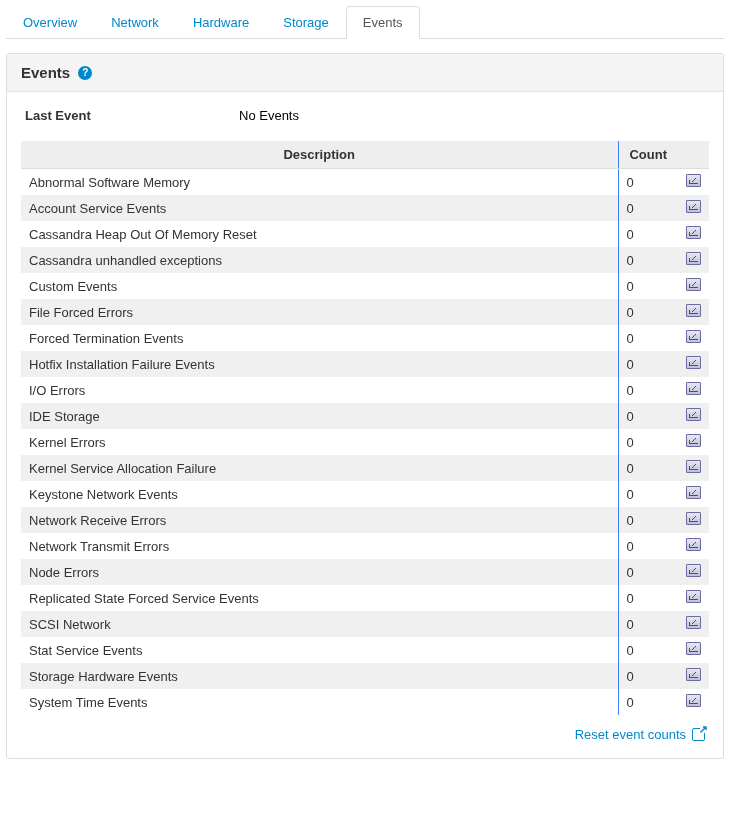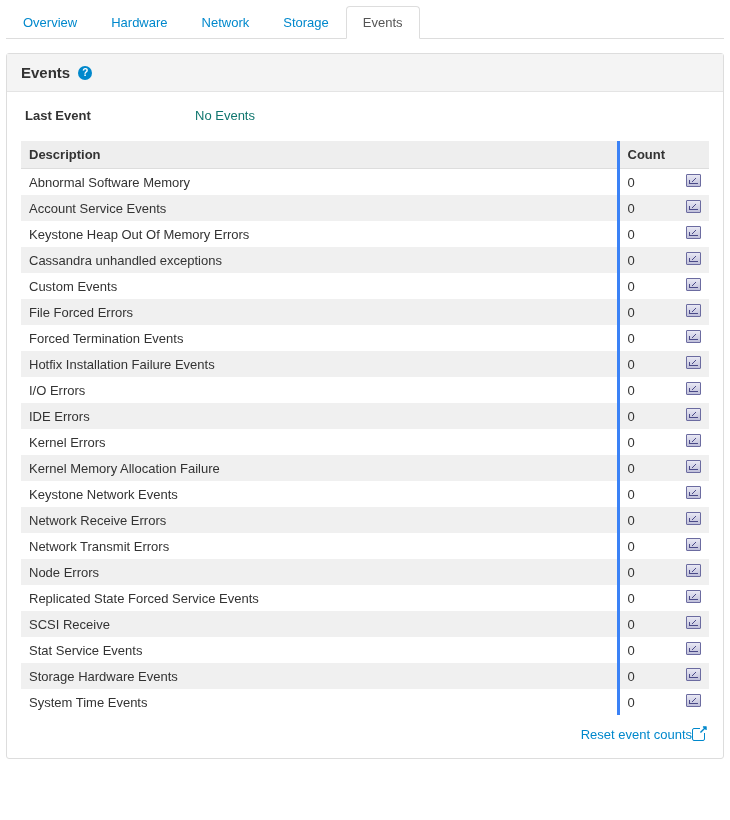--- a/index.html
+++ b/index.html
@@ -57,40 +57,41 @@
     display: inline-flex;
     align-items: center;
     justify-content: center;
     cursor: pointer;
   }
   .panel-body { padding: 14px; }
   .last-event-row {
     display: flex;
     margin-bottom: 16px;
     padding: 2px 4px;
+    gap: 44px;
   }
   .last-event-label {
     font-weight: bold;
     width: 170px;
   }
-  .last-event-value { color: #0f766e; }
+  .last-event-value { color: #000000; }
   table {
     width: 100%;
     border-collapse: collapse;
     font-size: 13px;
   }
   thead th {
-    text-align: left;
+    text-align: center;
     font-weight: bold;
     padding: 6px 8px;
     background: #eee;
     border-bottom: 1px solid #ddd;
   }
   th.count-col, td.count-col {
-    border-left: 3px solid #3b82f6;
+    border-left: 1px solid #3b82f6;
     width: 60px;
   }
   th.icon-col, td.icon-col {
     width: 28px;
     text-align: center;
   }
   tbody tr:nth-child(even) { background: #f0f0f0; }
   tbody td {
     padding: 5px 8px;
     vertical-align: middle;
@@ -121,21 +122,21 @@
   .reset-row {
     text-align: right;
     padding: 12px 4px 2px;
   }
   .reset-link {
     color: #0088cc;
     cursor: pointer;
     font-size: 13px;
     display: inline-flex;
     align-items: center;
-    gap: 0;
+    gap: 6px;
   }
   .ext-icon {
     width: 13px; height: 13px;
     display: inline-block;
     position: relative;
     border: 1.5px solid #0088cc;
     border-radius: 2px;
   }
   .ext-icon::before {
     content: "";
@@ -151,22 +152,22 @@
     font-size: 11px;
     color: #0088cc;
     font-weight: bold;
   }
 </style>
 </head>
 <body>
 
 <div class="tabs" id="tabs">
     <div class="tab">Overview</div>
+    <div class="tab">Network</div>
     <div class="tab">Hardware</div>
-    <div class="tab">Network</div>
     <div class="tab">Storage</div>
     <div class="tab active">Events</div>
   </div>
 
 <div class="panel">
   <div class="panel-header">
     <span>Events</span>
     <span class="help-icon">?</span>
   </div>
   <div class="panel-body">
@@ -187,21 +188,21 @@
             <td>Abnormal Software Memory</td>
             <td class="count-col">0</td>
             <td class="icon-col"><span class="graph-icon"></span></td>
           </tr>
           <tr>
             <td>Account Service Events</td>
             <td class="count-col">0</td>
             <td class="icon-col"><span class="graph-icon"></span></td>
           </tr>
           <tr>
-            <td>Keystone Heap Out Of Memory Errors</td>
+            <td>Cassandra Heap Out Of Memory Reset</td>
             <td class="count-col">0</td>
             <td class="icon-col"><span class="graph-icon"></span></td>
           </tr>
           <tr>
             <td>Cassandra unhandled exceptions</td>
             <td class="count-col">0</td>
             <td class="icon-col"><span class="graph-icon"></span></td>
           </tr>
           <tr>
             <td>Custom Events</td>
@@ -222,31 +223,31 @@
             <td>Hotfix Installation Failure Events</td>
             <td class="count-col">0</td>
             <td class="icon-col"><span class="graph-icon"></span></td>
           </tr>
           <tr>
             <td>I/O Errors</td>
             <td class="count-col">0</td>
             <td class="icon-col"><span class="graph-icon"></span></td>
           </tr>
           <tr>
-            <td>IDE Errors</td>
+            <td>IDE Storage</td>
             <td class="count-col">0</td>
             <td class="icon-col"><span class="graph-icon"></span></td>
           </tr>
           <tr>
             <td>Kernel Errors</td>
             <td class="count-col">0</td>
             <td class="icon-col"><span class="graph-icon"></span></td>
           </tr>
           <tr>
-            <td>Kernel Memory Allocation Failure</td>
+            <td>Kernel Service Allocation Failure</td>
             <td class="count-col">0</td>
             <td class="icon-col"><span class="graph-icon"></span></td>
           </tr>
           <tr>
             <td>Keystone Network Events</td>
             <td class="count-col">0</td>
             <td class="icon-col"><span class="graph-icon"></span></td>
           </tr>
           <tr>
             <td>Network Receive Errors</td>
@@ -262,21 +263,21 @@
             <td>Node Errors</td>
             <td class="count-col">0</td>
             <td class="icon-col"><span class="graph-icon"></span></td>
           </tr>
           <tr>
             <td>Replicated State Forced Service Events</td>
             <td class="count-col">0</td>
             <td class="icon-col"><span class="graph-icon"></span></td>
           </tr>
           <tr>
-            <td>SCSI Receive</td>
+            <td>SCSI Network</td>
             <td class="count-col">0</td>
             <td class="icon-col"><span class="graph-icon"></span></td>
           </tr>
           <tr>
             <td>Stat Service Events</td>
             <td class="count-col">0</td>
             <td class="icon-col"><span class="graph-icon"></span></td>
           </tr>
           <tr>
             <td>Storage Hardware Events</td>

